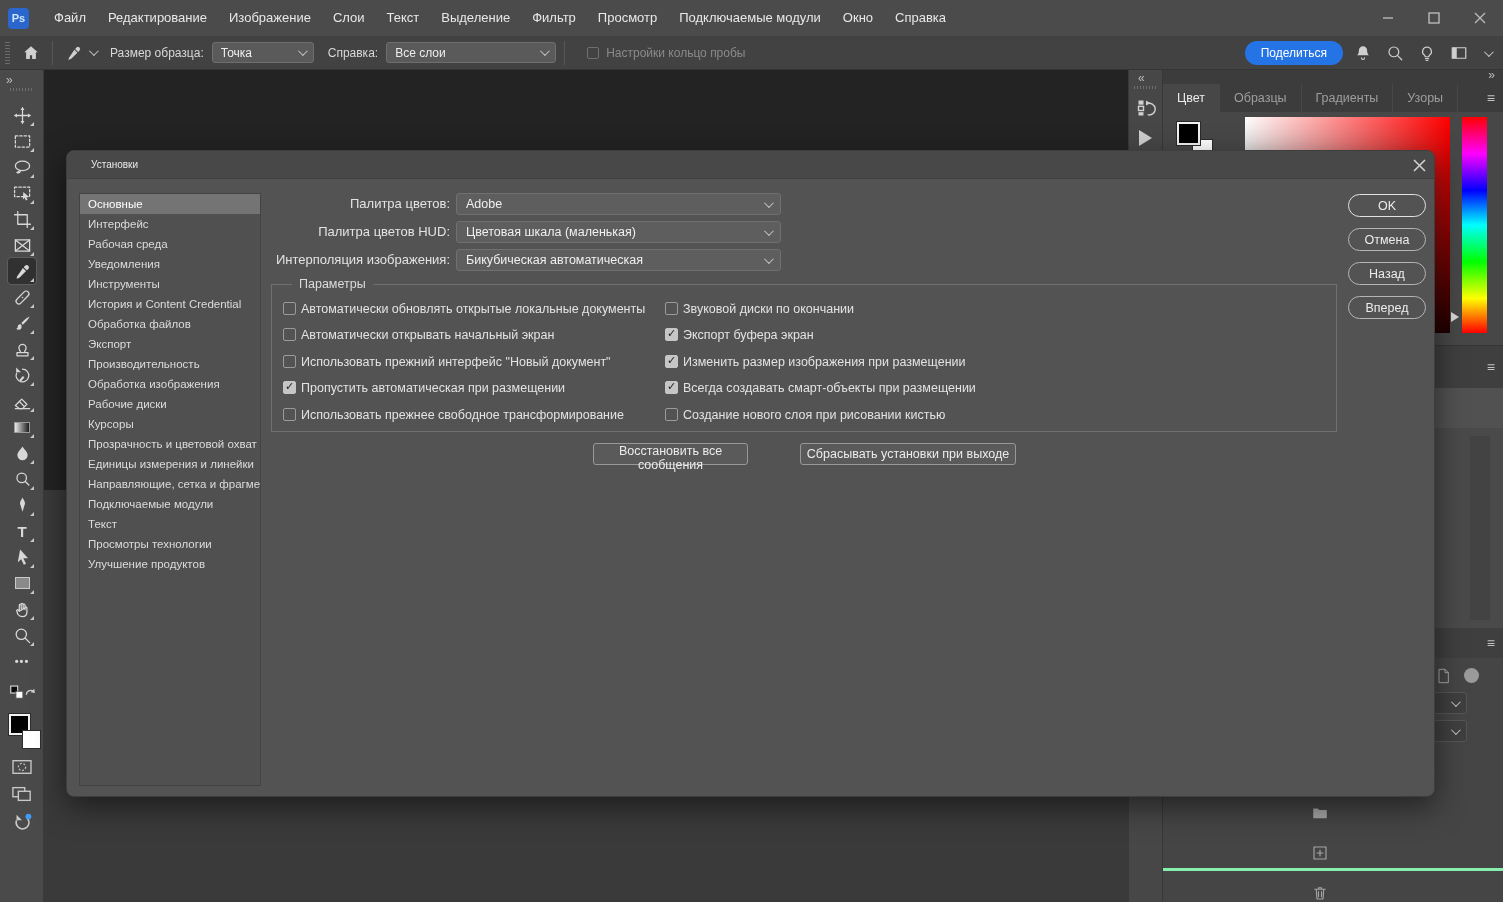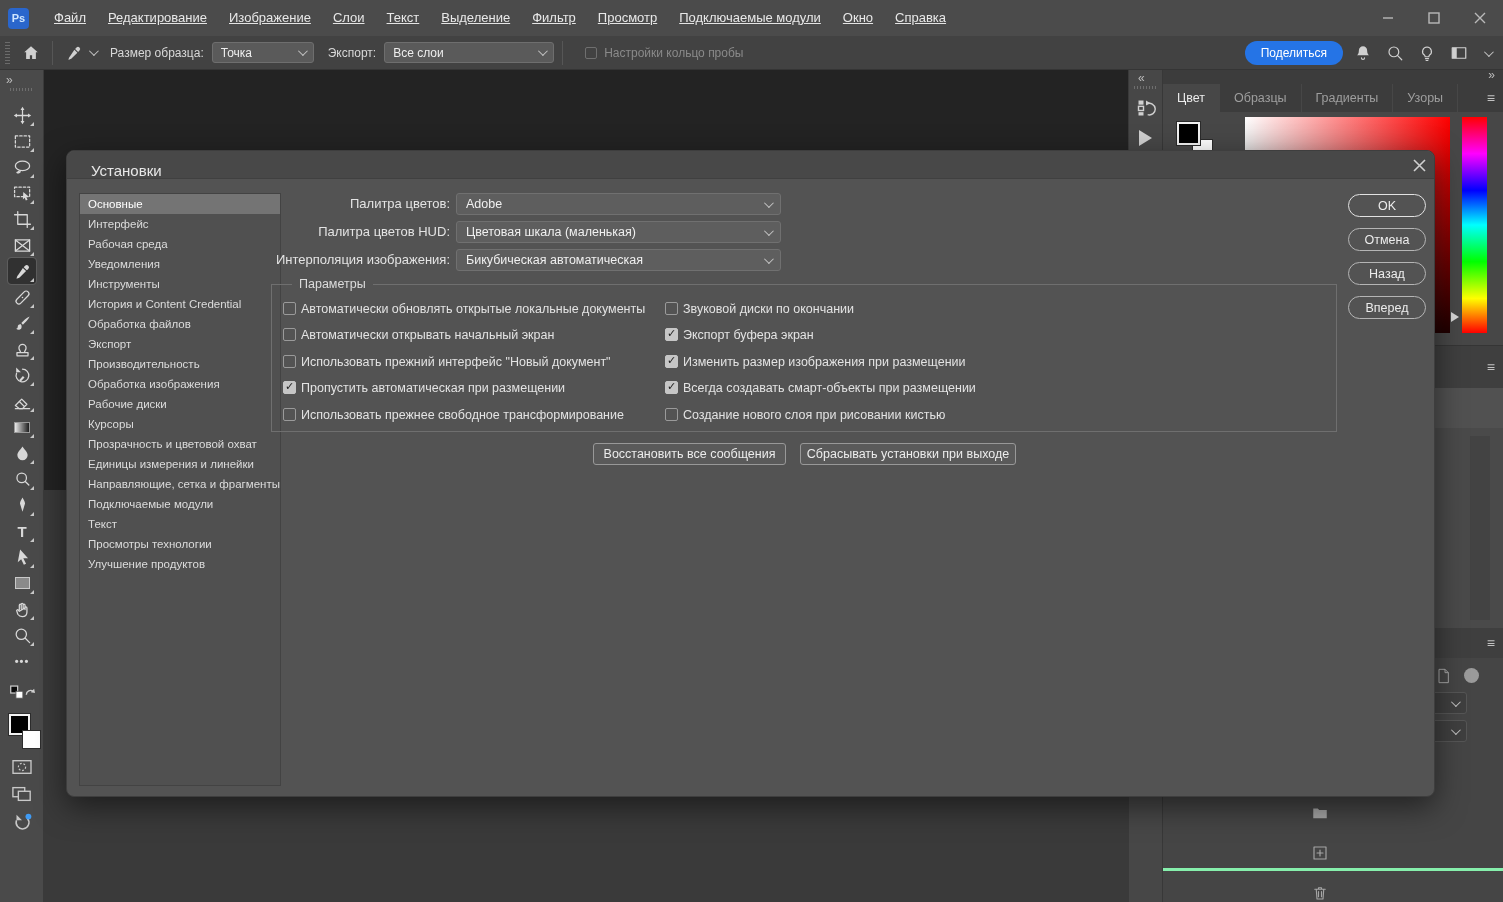--- a/index.html
+++ b/index.html
@@ -5,21 +5,21 @@
   * { margin:0; padding:0; box-sizing:border-box; }
   html,body { width:1503px; height:902px; overflow:hidden; background:#3c3c3c;
     font-family:"Liberation Sans","DejaVu Sans",sans-serif; -webkit-font-smoothing:antialiased; }
   #app { position:relative; width:1503px; height:902px; color:#e4e4e4; }
 
   
   .menubar { position:absolute; left:0; top:0; width:1503px; height:36px; background:#4b4b4b;
     display:flex; align-items:center; }
   .ps-badge { width:21px; height:21px; margin-left:8px; border-radius:4px; background:#2a66cc;
     color:#cfe6ff; font-size:11px; font-weight:bold; display:flex; align-items:center; justify-content:center; }
-  .menus { display:flex; margin-left:14px;text-decoration:underline; }
+  .menus { display:flex; margin-left:14px; }
   .menu-item { padding:0 11px; line-height:36px; font-size:13px; color:#e8e8e8; cursor:default; }
   .win-controls { position:absolute; right:0; top:0; height:36px; display:flex; }
   .winbtn { width:46px; height:36px; display:flex; align-items:center; justify-content:center; }
   .winbtn svg { stroke:#b9b9b9; stroke-width:1.4; fill:none; }
 
   
   .optionsbar { position:absolute; left:0; top:36px; width:1503px; height:34px; background:#424242;
     border-bottom:1px solid #353535; display:flex; align-items:center; }
   .grip-v { width:5px; height:22px; margin-left:5px;
     background:repeating-linear-gradient(to bottom,#6b6b6b 0 1px,transparent 1px 3px); }
@@ -113,27 +113,27 @@
   .fic { width:18px; height:18px; display:flex; align-items:center; justify-content:center; }
   .fic svg * { stroke:#a6a6a6; fill:none; stroke-width:1.5; stroke-linecap:round; stroke-linejoin:round; }
   .fic svg .f { fill:#a6a6a6; stroke:none; }
   .fx-glyph { font-style:italic; color:#a6a6a6; font-size:13px; font-family:"Liberation Serif","DejaVu Serif",serif; }
 
   
   .dialog { position:absolute; left:66px; top:150px; width:1369px; height:647px; background:#535353;
     border-radius:8px; box-shadow:0 10px 30px rgba(0,0,0,.5); z-index:10; border:1px solid #3e3e3e; }
   .dlg-title { position:absolute; top:0; left:0; width:100%; height:28px; background:#484848;
     border-radius:8px 8px 0 0; border-bottom:1px solid #404040; }
-  .dlg-title-text { position:absolute; left:24px; line-height:28px; font-size:15px; color:#e8e8e8;margin-top:6px; }
+  .dlg-title-text { position:absolute; left:24px; line-height:28px; font-size:10px; color:#e8e8e8; }
   .dlg-search { position:absolute; left:1047px; top:4px; width:280px; height:20px; background:#424242;
     border:1px solid #6e6e6e; color:#cfcfcf; font-size:12px; font-style:italic; padding:0 8px; font-family:inherit; }
   .dlg-search::placeholder { color:#9b9b9b; font-style:italic; }
   .dlg-close { position:absolute; left:1345px; top:7px; width:15px; height:15px; }
   .dlg-close svg { stroke:#d0d0d0; stroke-width:1.6; }
-  .sidebar { position:absolute; left:12px; top:42px; width:202px; height:593px; background:#505050;
+  .sidebar { position:absolute; left:12px; top:42px; width:182px; height:593px; background:#505050;
     border:1px solid #434343; overflow:hidden; }
   .sideitem { height:20px; line-height:20px; padding-left:8px; font-size:11.5px; color:#dcdcdc; white-space:nowrap; }
   .sideitem.on { background:#747474; color:#ffffff; }
   .fldrow { position:absolute; height:22px; }
   .fldlabel { position:absolute; width:290px; text-align:right; font-size:13px; color:#e3e3e3; line-height:22px; }
   .dlg-select { position:absolute; left:389px; width:325px; height:22px; background:#5e5e5e;
     border:1px solid #707070; border-radius:3px; display:flex; align-items:center; padding:0 9px;
     font-size:12.5px; color:#f0f0f0; }
   .params { position:absolute; left:204px; top:133px; width:1066px; height:148px; border:1px solid #6f6f6f; }
   .params-legend { position:absolute; left:20px; top:-8px; background:#535353; padding:0 7px; font-size:12.5px; color:#dcdcdc; }
@@ -198,21 +198,21 @@
       <svg width="18" height="18" viewBox="0 0 24 24">
           <path class="f" d="M13.5 6.5l4 4 1.8-1.8a2.2 2.2 0 00-4-4zM12.5 7.5l4 4-7.5 7.5c-.8.8-2 1.5-4.5 2 .5-2.5 1.2-3.7 2-4.5z"></path>
         </svg>
     </div>
     <div class="chev" style="margin:0 0 0 2px"></div>
     <span class="ob-label">Размер образца:</span>
     <div class="ob-select" style="width:102px">
       <span>Точка</span>
       <span class="chev"></span>
     </div>
-    <span class="ob-label">Экспорт:</span>
+    <span class="ob-label">Справка:</span>
     <div class="ob-select" style="width:170px">
       <span>Все слои</span>
       <span class="chev"></span>
     </div>
     <div class="ob-sep"></div>
     <div class="ob-check"></div>
     <span class="ob-check-label">Настройки кольцо пробы</span>
 
     <button class="share-btn">Поделиться</button>
     <div class="tb-util" style="right:128px">
@@ -567,21 +567,21 @@
       <div class="cb on" style="left:393px; top:43px"></div>
       <span class="cbl" style="left:411px; top:43px">Экспорт буфера экран</span>
       <div class="cb on" style="left:393px; top:70px"></div>
       <span class="cbl" style="left:411px; top:70px">Изменить размер изображения при размещении</span>
       <div class="cb on" style="left:393px; top:96px"></div>
       <span class="cbl" style="left:411px; top:96px">Всегда создавать смарт-объекты при размещении</span>
       <div class="cb" style="left:393px; top:123px"></div>
       <span class="cbl" style="left:411px; top:123px">Создание нового слоя при рисовании кистью</span>
     </div>
 
-    <button class="dlg-btn" style="left:526px; top:292px; width:193px">Восстановить все сообщения</button>
+    <button class="dlg-btn" style="left:526px; top:292px; width:155px">Восстановить все сообщения</button>
     <button class="dlg-btn" style="left:733px; top:292px; width:216px">Сбрасывать установки при выходе</button>
 
     <button class="pill primary" style="top:43px">OK</button>
     <button class="pill" style="top:77px">Отмена</button>
     <button class="pill" style="top:111px">Назад</button>
     <button class="pill" style="top:145px">Вперед</button>
   </div>
 
 </div>
 

